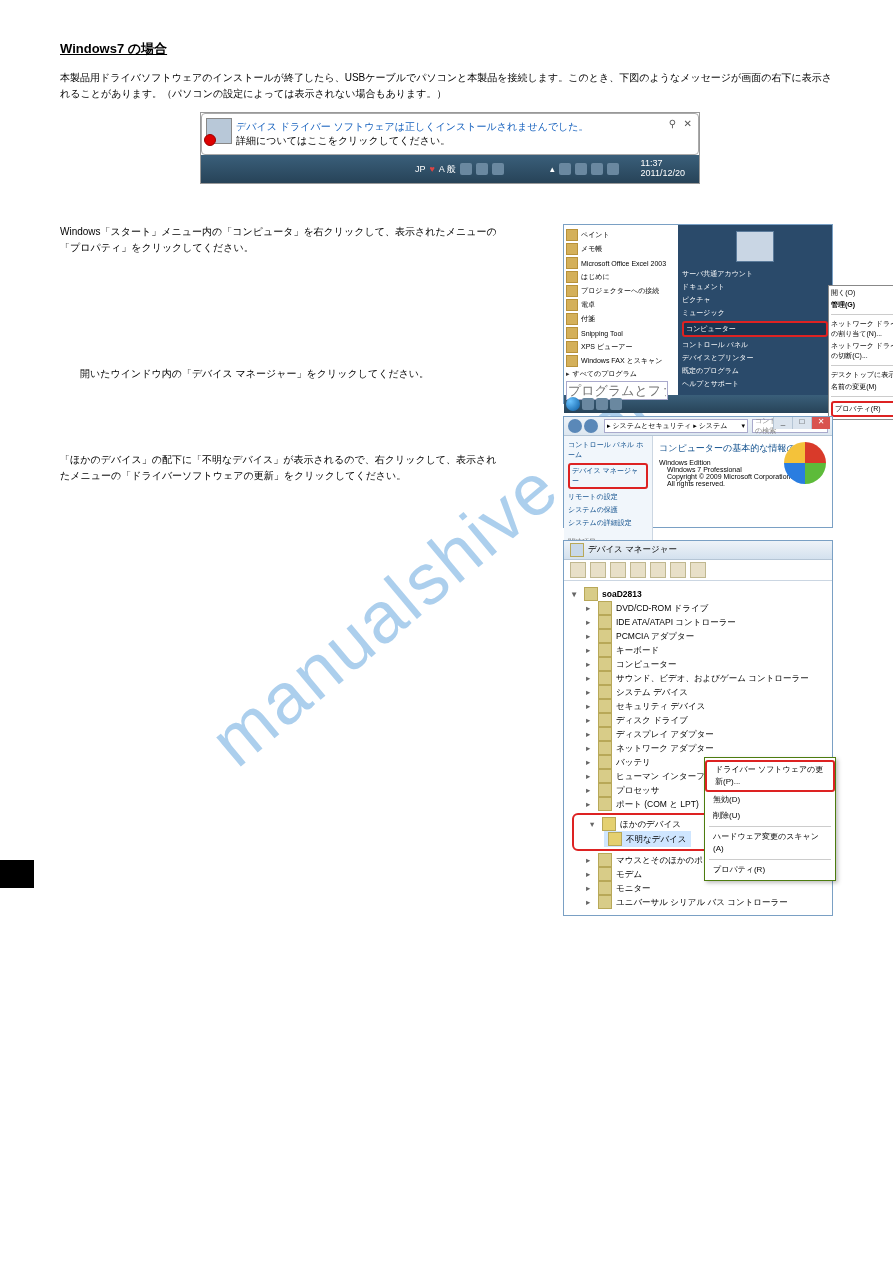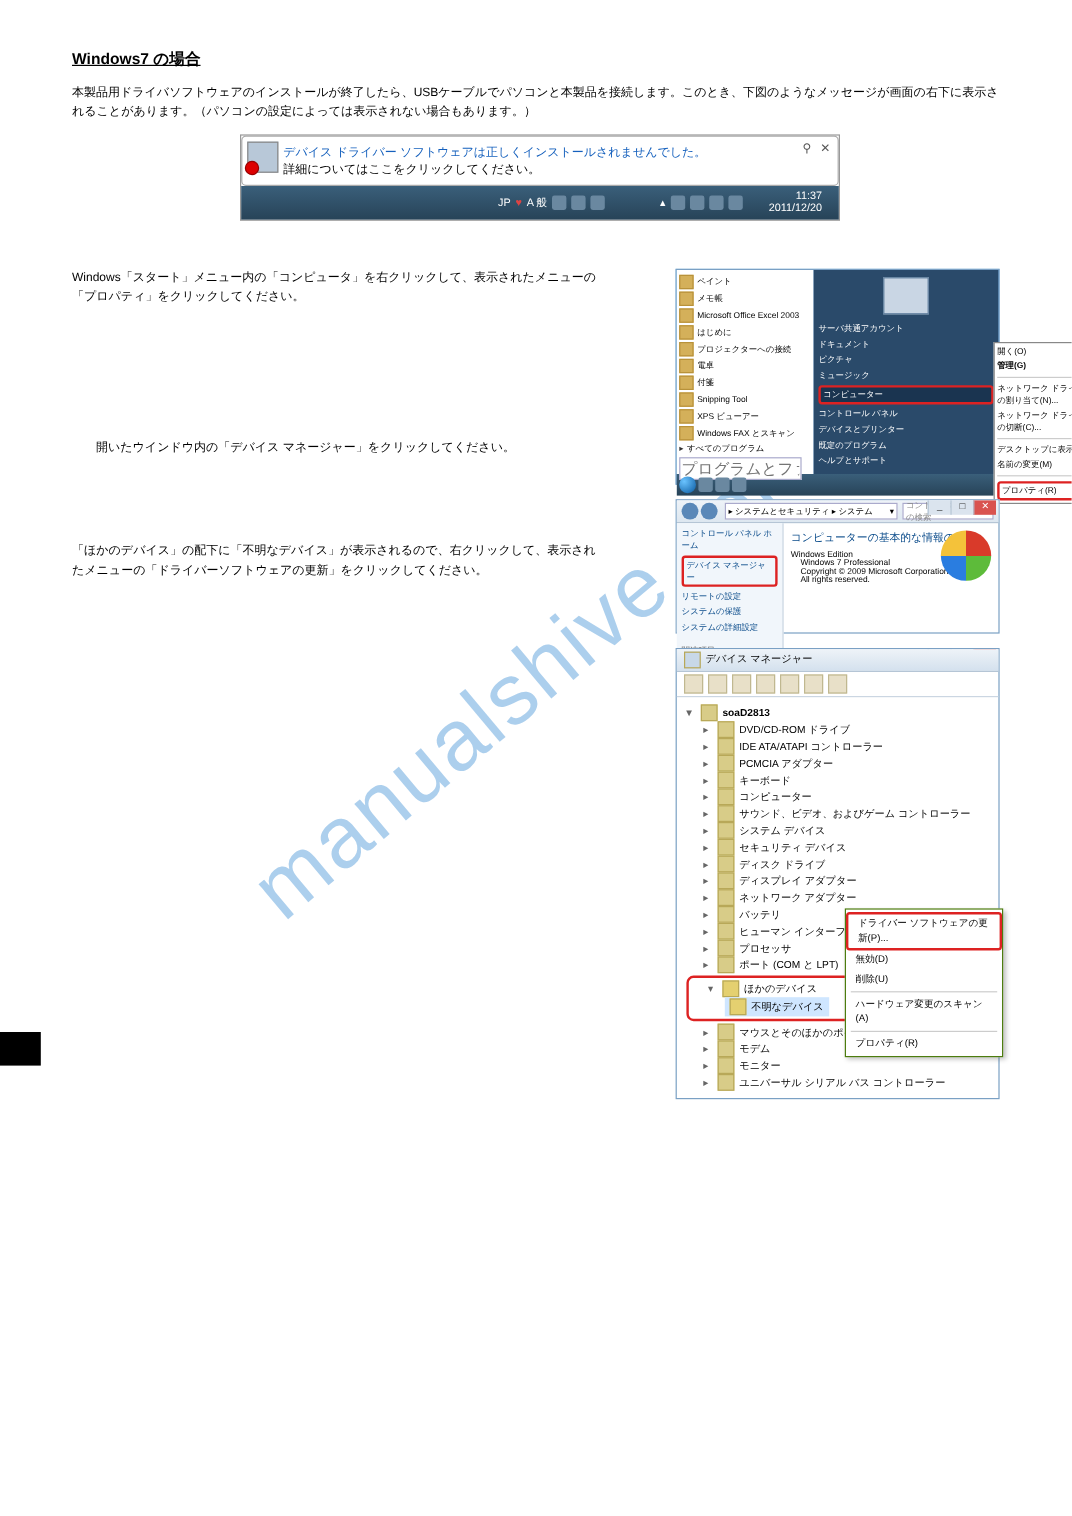--- a/index.html
+++ b/index.html
@@ -57,21 +57,21 @@
   .balloon .pin { position:absolute; right:22px; top:4px; font-size:10px; color:#555; }
   .taskbar {
     height:28px;
     background: linear-gradient(#3a5f7a,#274358);
     display:flex; align-items:center; justify-content:flex-end;
     padding:0 14px;
     font-size:9px; color:#fff;gap:16px;
   }
   .taskbar .ime { margin-right:auto; margin-left:200px; display:flex; gap:4px; align-items:center;}
   .taskbar .tray { display:flex; gap:4px; align-items:center;}
-  .taskbar .clock { text-align:right; line-height:1.1; font-size:9px; margin-left:6px;}
+  .taskbar .clock { text-align:left; line-height:1.1; font-size:9px; margin-left:6px;}
   .tray-icon { width:12px;height:12px;background:#6a88a0;border-radius:2px;}
 
   .right-figs {
     float:right;
     width:270px;
     margin-left:20px;
   }
   .left-steps {
     width: 440px;
   }

